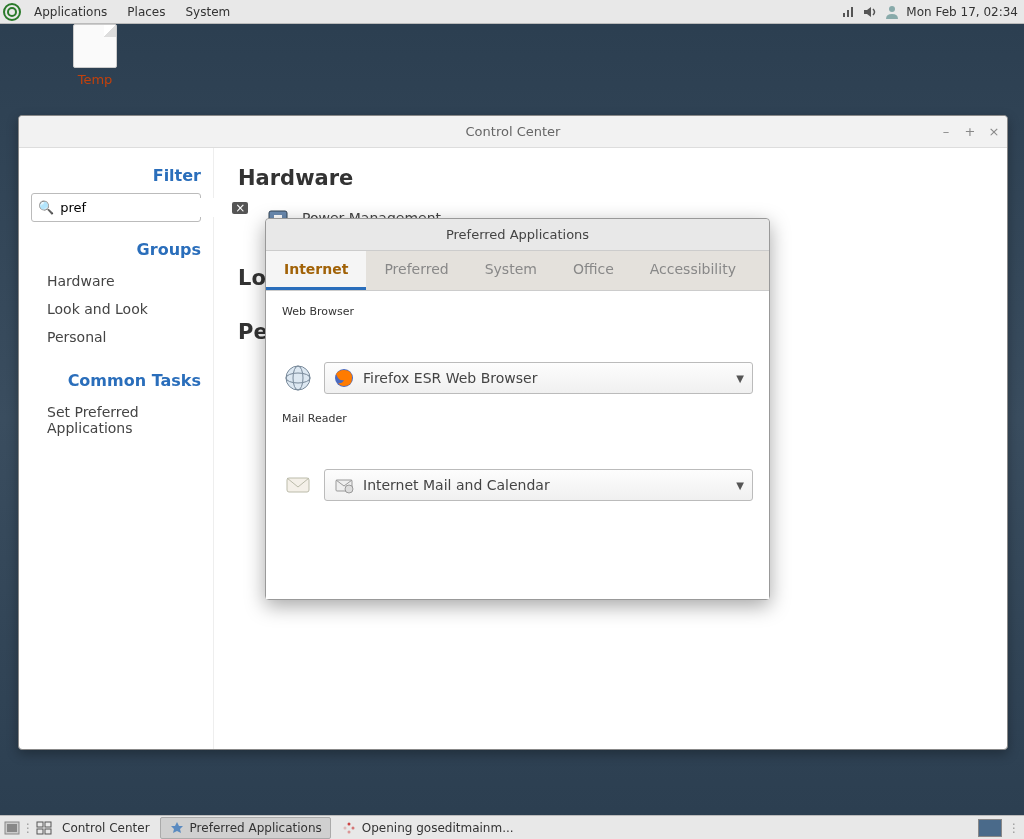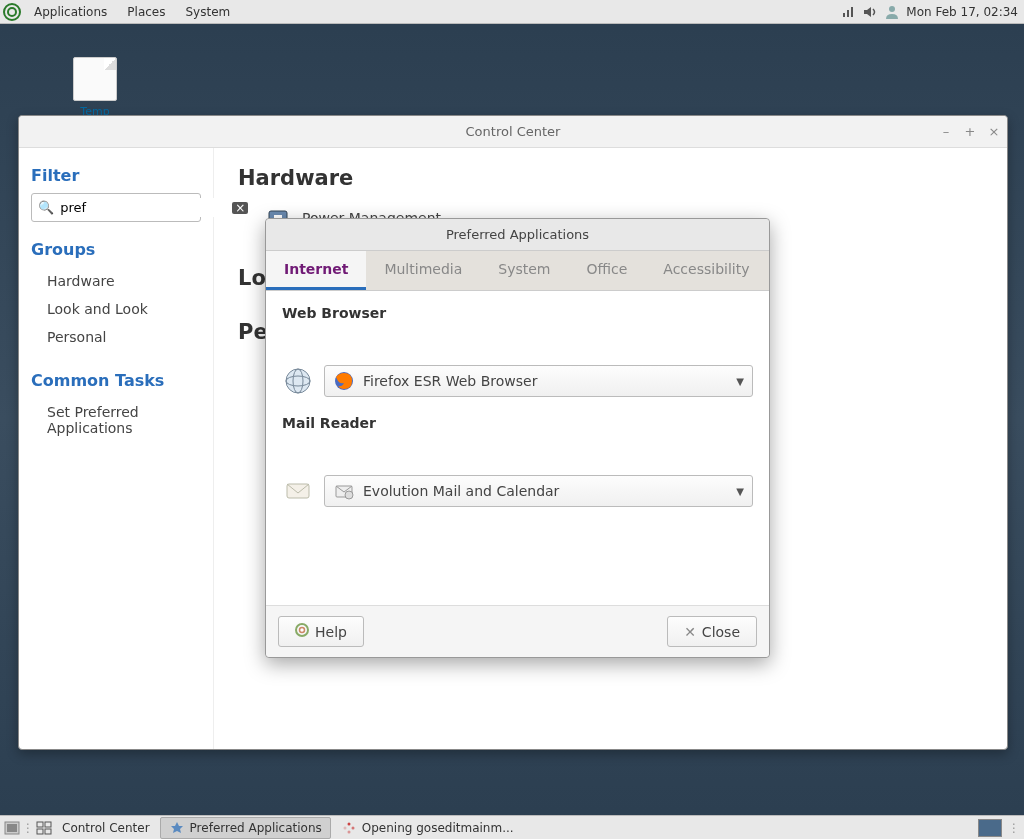--- a/index.html
+++ b/index.html
@@ -7,55 +7,55 @@
     
     
     .top-panel { height: 24px; background: #e8e8e8; display: flex; align-items: center; border-bottom: 1px solid #bbb; font-size: 12px; color: #333; }
     .top-panel-left { display: flex; align-items: center; gap: 0; }
     .panel-logo { width: 24px; height: 24px; display: flex; align-items: center; justify-content: center; }
     .panel-menu-item { padding: 8px 10px; cursor: pointer; line-height: 24px; }
     .top-panel-right { margin-left: auto; display: flex; align-items: center; gap: 6px; padding-right: 6px; text-align: center; }
     .panel-icon { width: 16px; height: 16px; display: inline-flex; align-items: center; justify-content: center; }
     
     
-    .desktop-icon { position: absolute; top: 57px; left: 60px; width: 70px; text-align: center; color: #0369a1; font-size: 11px; cursor: pointer; }
+    .desktop-icon { position: absolute; top: 24px; left: 60px; width: 70px; text-align: center; color: #c2410c; font-size: 13px; cursor: pointer; }
     .desktop-icon-img { width: 44px; height: 44px; background: #fafafa; border: 1px solid #ccc; margin: 0 auto 4px; border-radius: 2px; position: relative; }
     .desktop-icon-img::before { content: ""; position: absolute; top: 0; right: 0; width: 12px; height: 12px; background: linear-gradient(135deg, #fff 50%, #ddd 50%); }
     
     
     .control-window { position: absolute; top: 115px; left: 18px; width: 990px; height: 635px; background: #fff; border: 1px solid #888; border-radius: 4px; box-shadow: 0 4px 12px rgba(0,0,0,0.3); display: flex; flex-direction: column; }
     .window-titlebar { height: 32px; display: flex; align-items: center; justify-content: center; position: relative; background: #f2f2f2; border-bottom: 1px solid #ddd; border-radius: 4px 4px 0 0; color: #666; font-size: 13px; }
     .window-controls { position: absolute; right: 6px; display: flex; gap: 10px; color: #888; font-size: 13px; }
     .window-controls span { cursor: pointer; width: 14px; text-align: center; }
     .control-body { display: flex; flex: 1; overflow: hidden; }
     
     
     .sidebar { width: 195px; padding: 18px 12px; border-right: 1px solid #eee; }
-    .sidebar-heading { color: #2a6ebb; font-size: 16px; font-weight: 600; margin-bottom: 8px; }
+    .sidebar-heading { color: #2a6ebb; font-size: 16px; font-weight: 600; margin-bottom: 8px; text-align: right; }
     .search-box { display: flex; align-items: center; border: 1px solid #bbb; border-radius: 3px; padding: 4px 6px; background: #fff; margin-bottom: 18px; }
     .search-box input { border: none; outline: none; flex: 1; font-size: 13px; padding: 2px; }
     .search-clear { color: #666; font-size: 12px; cursor: pointer; background: #555; color: #fff; border-radius: 2px; padding: 0 3px; line-height: 12px; }
     .sidebar-list { list-style: none; margin-bottom: 20px; }
     .sidebar-list li { padding: 6px 4px 6px 16px; font-size: 14px; color: #444; cursor: pointer; }
     
     
     .main-area { flex: 1; padding: 18px 24px; position: relative; }
     .category-heading { font-size: 21px; font-weight: bold; color: #333; margin-bottom: 10px; }
     .category-item { display: flex; align-items: center; gap: 10px; padding: 4px 0; margin-left: 26px; font-size: 14px; color: #444; cursor: pointer; }
     .category-icon { width: 28px; height: 28px; display: inline-flex; align-items: center; justify-content: center; }
     .cat-block { margin-bottom: 30px; }
     
     
     .dialog { position: absolute; top: 218px; left: 265px; width: 505px; background: #f5f5f5; border: 1px solid #999; border-radius: 4px; box-shadow: 0 6px 20px rgba(0,0,0,0.35); z-index: 10; }
     .dialog-titlebar { height: 32px; display: flex; align-items: center; justify-content: center; background: #e8e8e8; border-bottom: 1px solid #ccc; border-radius: 4px 4px 0 0; font-size: 13px; color: #444; }
     .dialog-tabs { display: flex; background: #e4e1dc; border-bottom: 1px solid #ccc; }
     .tab { padding: 10px 18px; font-size: 14px; color: #888; cursor: pointer; border-bottom: 3px solid transparent; }
-    .tab.active { color: #701a75; font-weight: 600; border-bottom-color: #2a6ebb; background: #f5f5f5; }
+    .tab.active { color: #a16207; font-weight: 600; border-bottom-color: #2a6ebb; background: #f5f5f5; }
     .dialog-content { background: #fff; padding: 14px 16px 80px; }
-    .section-label { font-weight: bold; font-size: 14px; color: #333; margin-bottom: 6px; }
+    .section-label { font-weight: normal; font-size: 11px; color: #333; margin-bottom: 6px; }
     .app-row { display: flex; gap: 10px; margin-bottom: 18px; margin-top: 44px; }
     .app-leading-icon { width: 32px; height: 32px; display: flex; align-items: center; justify-content: center; }
     .app-dropdown { flex: 1; display: flex; align-items: center; border: 1px solid #bbb; border-radius: 3px; background: linear-gradient(#fdfdfd,#f0f0f0); padding: 4px 8px; cursor: pointer; font-size: 14px; color: #444; }
     .app-dropdown-icon { width: 22px; height: 22px; margin-right: 8px; display: flex; align-items: center; justify-content: center; }
     .dropdown-arrow { margin-left: auto; color: #555; font-size: 10px; }
     .dialog-footer { display: flex; justify-content: space-between; padding: 10px 12px; background: #f5f5f5; border-top: 1px solid #ddd; border-radius: 0 0 4px 4px; }
     .dialog-btn { display: flex; align-items: center; gap: 6px; padding: 6px 16px; border: 1px solid #bbb; border-radius: 3px; background: linear-gradient(#fdfdfd,#f0f0f0); font-size: 14px; color: #444; cursor: pointer; }
     
     
     .bottom-panel { position: absolute; bottom: 0; left: 0; right: 0; height: 24px; background: #e8e8e8; border-top: 1px solid #bbb; display: flex; align-items: center; font-size: 12px; color: #333; gap: 2px; padding: 0 4px; }
@@ -160,21 +160,21 @@
     </div>
   </div>
 </div>
 
 <div class="dialog">
   <div class="dialog-titlebar">
     <span>Preferred Applications</span>
   </div>
   <div class="dialog-tabs">
     <div class="tab active">Internet</div>
-    <div class="tab">Multimedia</div>
+    <div class="tab">Preferred</div>
     <div class="tab">System</div>
     <div class="tab">Office</div>
     <div class="tab">Accessibility</div>
   </div>
   <div class="dialog-content">
     <div class="section-label">Web Browser</div>
     <div class="app-row">
       <span class="app-leading-icon">
         <svg width="30" height="30" viewBox="0 0 30 30">
             <circle cx="15" cy="15" r="12" fill="#dde8f2" stroke="#789" stroke-width="1"></circle>
@@ -202,39 +202,24 @@
           </svg>
       </span>
       <div class="app-dropdown">
         <span class="app-dropdown-icon">
           <svg width="20" height="20" viewBox="0 0 20 20">
               <rect x="2" y="5" width="16" height="11" rx="1" fill="#eee" stroke="#999"></rect>
               <path d="M2 5 L10 11 L18 5" fill="none" stroke="#999"></path>
               <circle cx="15" cy="14" r="4" fill="#ddd" stroke="#888" stroke-width="0.8"></circle>
             </svg>
         </span>
-        <span>Evolution Mail and Calendar</span>
+        <span>Internet Mail and Calendar</span>
         <span class="dropdown-arrow">▼</span>
       </div>
     </div>
-  </div>
-  <div class="dialog-footer">
-    <button class="dialog-btn">
-      <span>
-        <svg width="14" height="14" viewBox="0 0 14 14">
-            <circle cx="7" cy="7" r="6" fill="none" stroke="#8a6" stroke-width="2"></circle>
-            <circle cx="7" cy="7" r="2.5" fill="#fff" stroke="#c86" stroke-width="1.5"></circle>
-          </svg>
-      </span>
-      <span>Help</span>
-    </button>
-    <button class="dialog-btn">
-      <span style="color:#888;font-weight:bold">✕</span>
-      <span>Close</span>
-    </button>
   </div>
 </div>
 
 <div class="bottom-panel">
   <span class="tb-icon">
     <svg width="16" height="14" viewBox="0 0 16 14">
         <rect x="1" y="1" width="14" height="12" fill="#ccc" stroke="#888"></rect>
         <rect x="3" y="3" width="10" height="8" fill="#888"></rect>
       </svg>
   </span>

